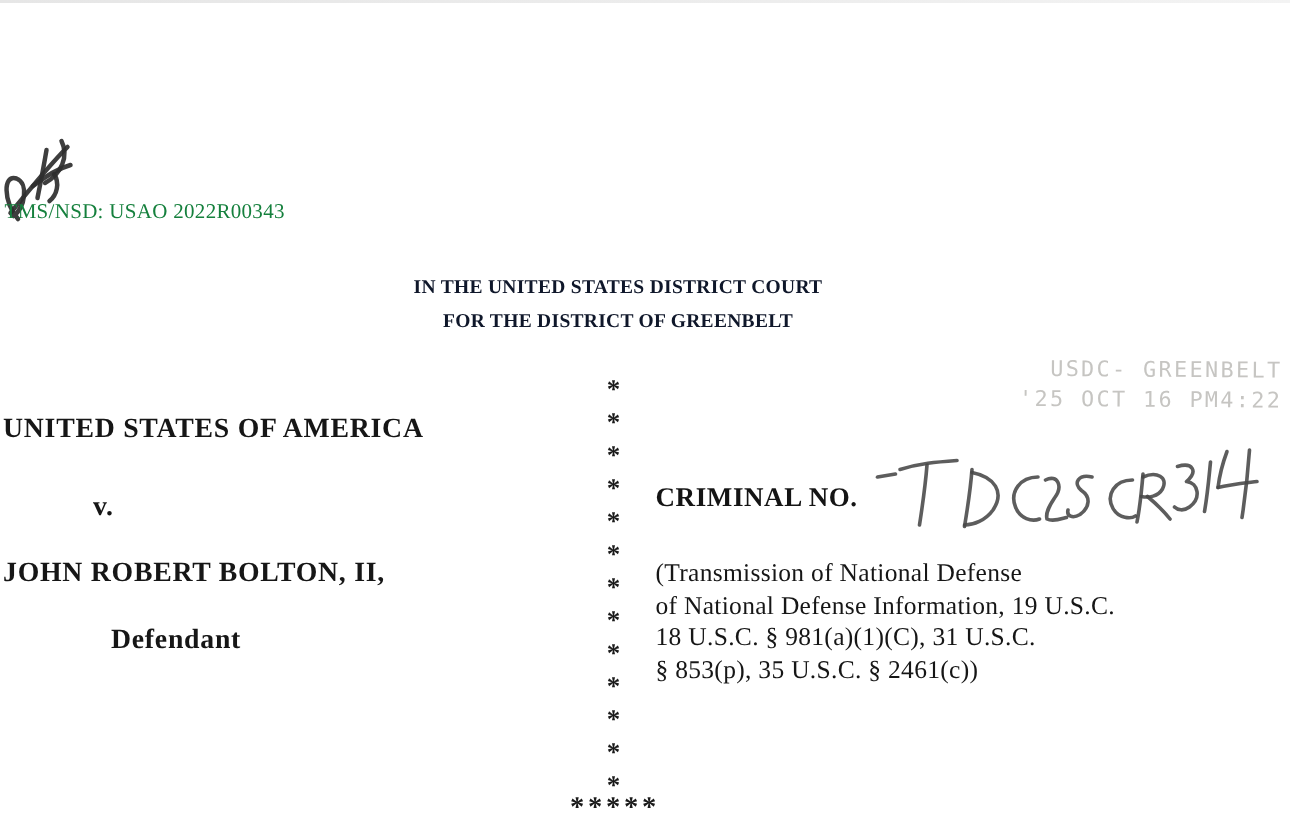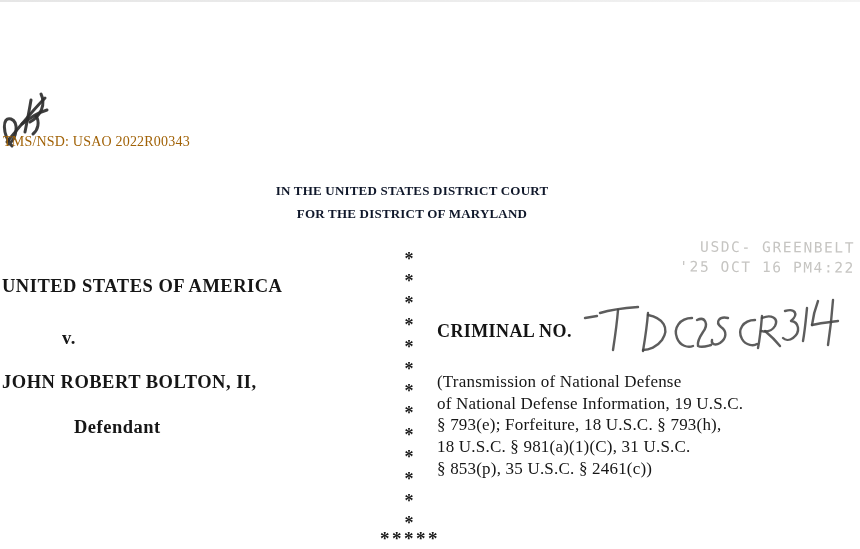--- a/index.html
+++ b/index.html
@@ -9,21 +9,21 @@
     font-family:"Liberation Serif", serif;
     color:#1c1c1c;
   }
   .abs{position:absolute;}
   .scan-top-edge{
     left:0;top:0;width:860px;height:2px;
     background:linear-gradient(to right,#e6e6e6 0%,#ededed 60%,#f3f3f3 100%);
   }
   .case-ref{
     left:3px;top:134px;
-    font-size:14px;letter-spacing:0.2px;color:#a16207;white-space:nowrap;
+    font-size:14px;letter-spacing:0.2px;color:#15803d;white-space:nowrap;
   }
   .court-title{
     left:0;top:179px;width:824px;text-align:center;
     font-weight:bold;font-size:13px;line-height:23px;letter-spacing:0.2px;
     color:#0f172a;
   }
   .stamp{
     left:640px;top:237px;width:215px;text-align:right;
     font-family:"DejaVu Sans Mono", monospace;
     font-size:14.5px;line-height:20px;letter-spacing:1.6px;
@@ -74,21 +74,21 @@
   <path d="M31,14 C29,26 27,36 25,46"></path>
   <path d="M41,8 C46,18 41,30 30,36"></path>
   <path d="M22,38 C31,31 40,26 47,24"></path>
   <path d="M36,30 C40,36 38,44 33,48"></path>
 </svg>
 
 <div class="abs case-ref">TMS/NSD: USAO 2022R00343</div>
 
 <div class="abs court-title">
   <div>IN THE UNITED STATES DISTRICT COURT</div>
-  <div>FOR THE DISTRICT OF MARYLAND</div>
+  <div>FOR THE DISTRICT OF GREENBELT</div>
 </div>
 
 <div class="abs stamp" style="color:#c6c5c2;">
   <div>USDC- GREENBELT</div>
   <div>'25 OCT 16 PM4:22</div>
 </div>
 
 <div class="abs party p-plaintiff">UNITED STATES OF AMERICA</div>
 <div class="abs party p-versus">v.</div>
 <div class="abs party p-defendant">JOHN ROBERT BOLTON, II,</div>
@@ -126,18 +126,17 @@
   <path d="M203,21 C213,18 217,24 209,31 C217,32 219,42 211,48 C207,51 203,50 201,48"></path>
   <path d="M225,18 C224,28 223,40 221,51"></path>
   <path d="M236,11 C233,19 231,27 230,35"></path>
   <path d="M230,35 C238,33 248,32 256,31"></path>
   <path d="M251,10 C250,24 248,42 246,55"></path>
 </svg>
 
 <div class="abs charges">
   <div>(Transmission of National Defense</div>
   <div>of National Defense Information, 19 U.S.C.</div>
-  <div>§ 793(e); Forfeiture, 18 U.S.C. § 793(h),</div>
   <div>18 U.S.C. § 981(a)(1)(C), 31 U.S.C.</div>
   <div>§ 853(p), 35 U.S.C. § 2461(c))</div>
 </div>
 
 <div class="abs stars-row">*****</div>
 
 </body></html>

